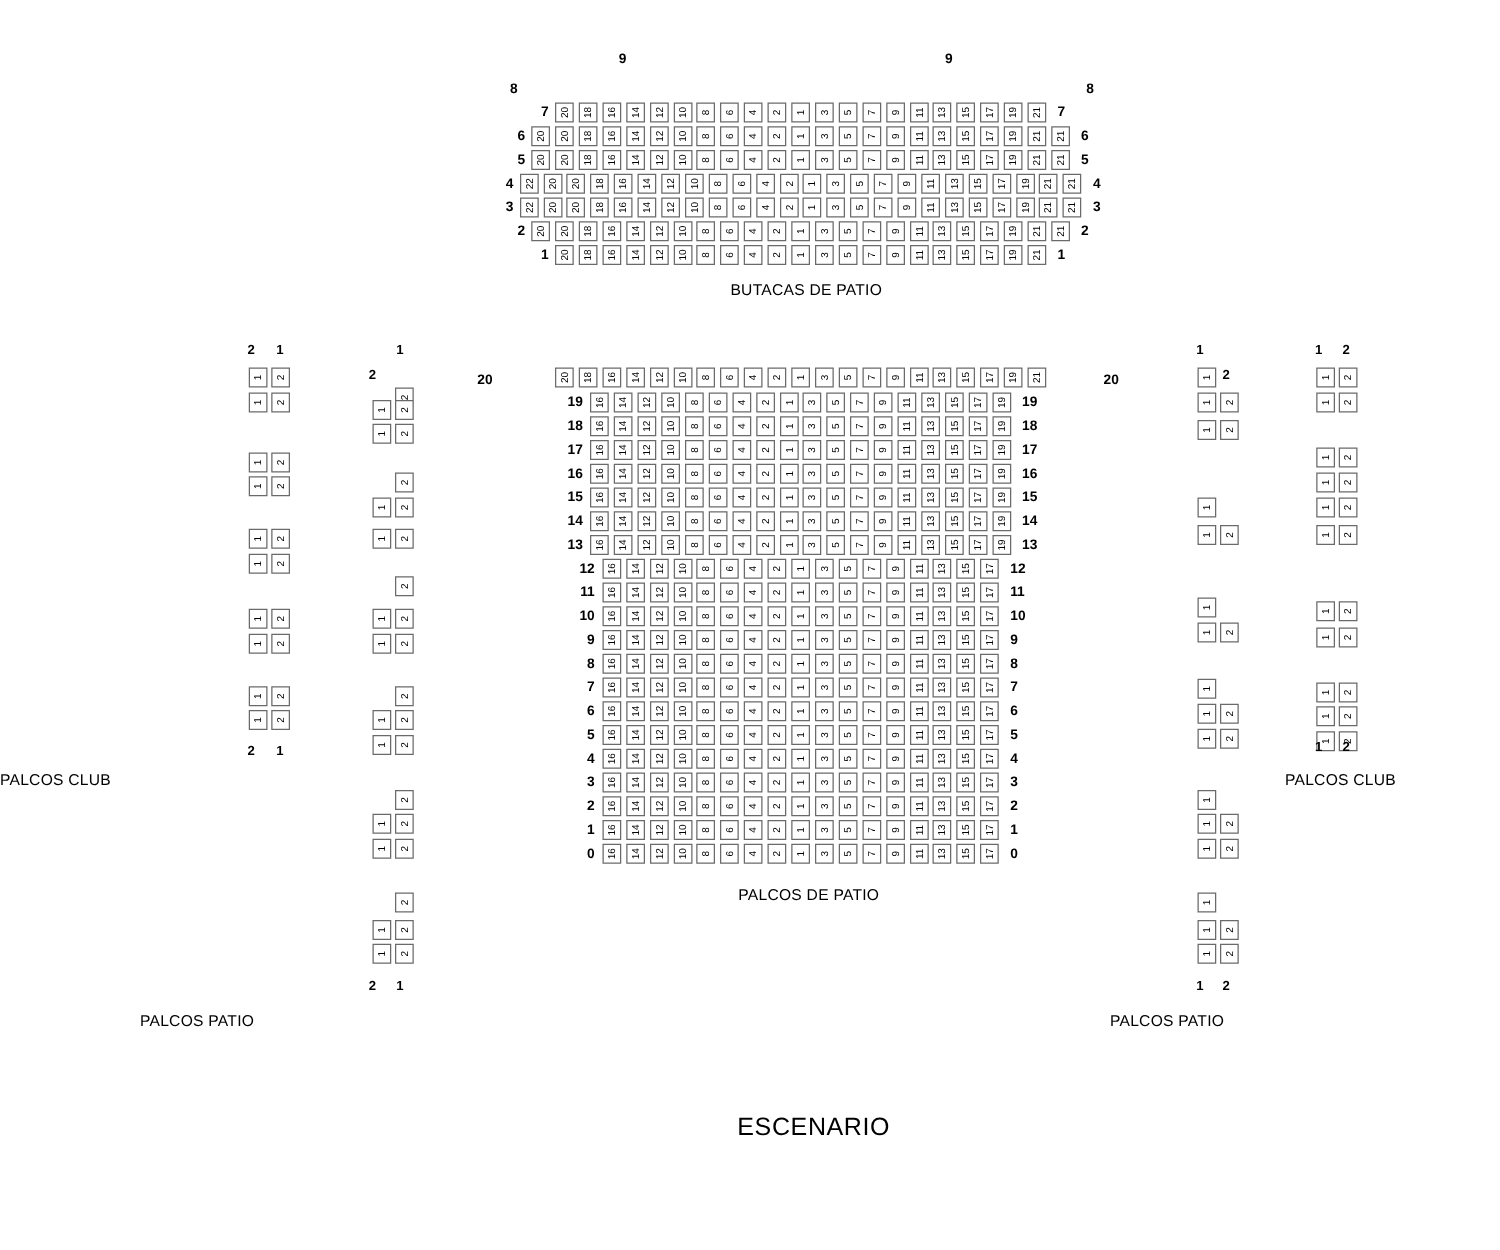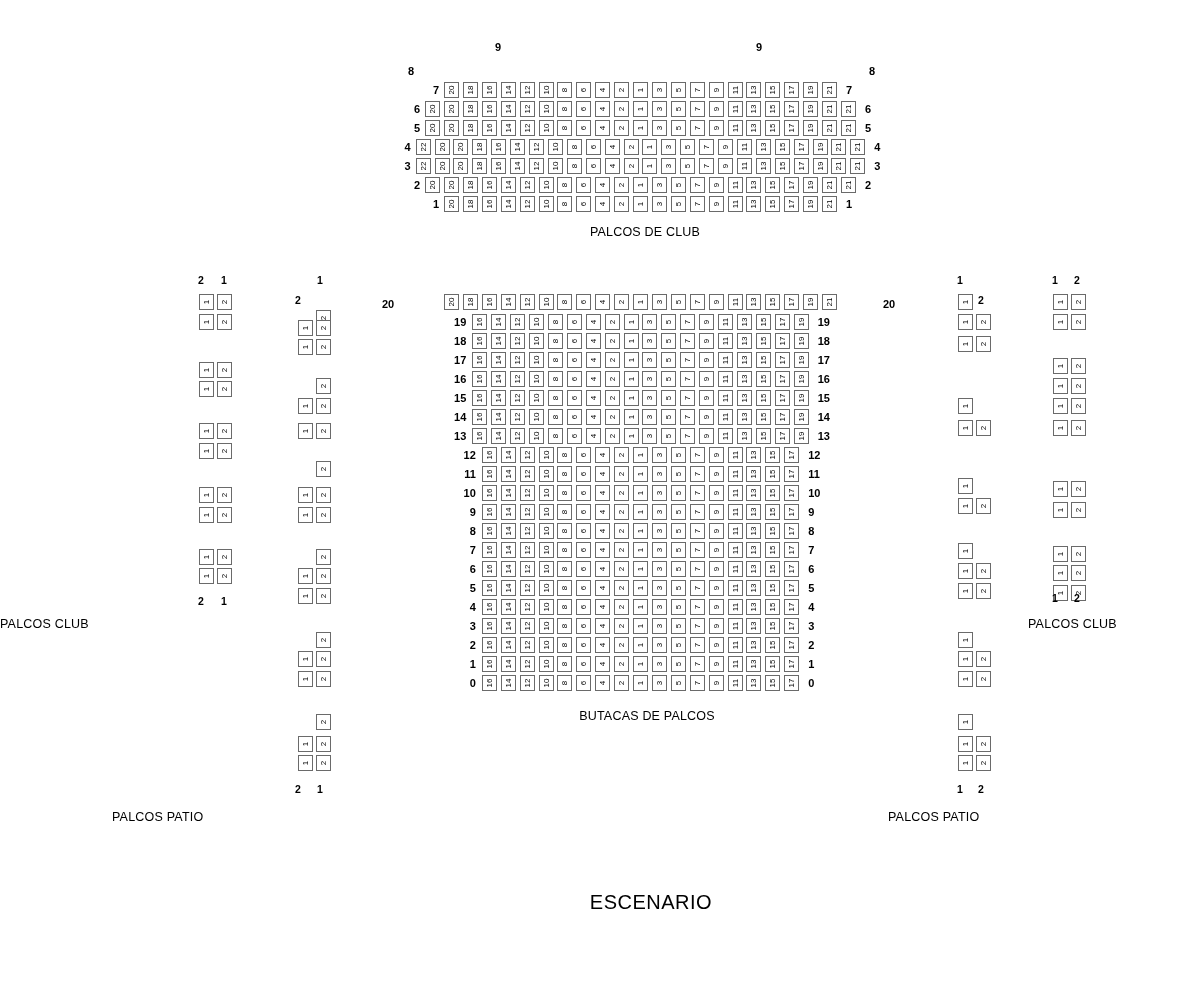--- a/index.html
+++ b/index.html
@@ -577,21 +577,21 @@
       <span>17</span>
     </div>
     <div class="seat" style="left: 803px; top: 196px;">
       <span>19</span>
     </div>
     <div class="seat" style="left: 822px; top: 196px;">
       <span>21</span>
     </div>
     <div class="rownum left" style="top: 199px; left: 379px; width: 60px; text-align: right;">1</div>
     <div class="rownum right" style="top: 199px; left: 846px;">1</div>
-    <div class="sectionlabel" style="top: 226px; left: 645px; transform: translateX(-50%);">PALCOS DE CLUB</div>
+    <div class="sectionlabel" style="top: 226px; left: 645px; transform: translateX(-50%);">BUTACAS DE PATIO</div>
     <div class="seat" style="left: 444px; top: 294px;">
       <span>20</span>
     </div>
     <div class="seat" style="left: 463px; top: 294px;">
       <span>18</span>
     </div>
     <div class="seat" style="left: 482px; top: 294px;">
       <span>16</span>
     </div>
     <div class="seat" style="left: 501px; top: 294px;">
@@ -1724,21 +1724,21 @@
     <div class="seat" style="left: 765px; top: 675px;">
       <span>15</span>
     </div>
     <div class="seat" style="left: 784px; top: 675px;">
       <span>17</span>
     </div>
     <div class="rownum left" style="top: 678px; left: 415.8px; width: 60px; text-align: right;">0</div>
     <div class="rownum right" style="top: 678px; left: 808.2px;">0</div>
     <div class="colnum" style="top: 299px; left: 388px; transform: translateX(-50%);">20</div>
     <div class="colnum" style="top: 299px; left: 889px; transform: translateX(-50%);">20</div>
-    <div class="sectionlabel" style="top: 710px; left: 647px; transform: translateX(-50%);">BUTACAS DE PALCOS</div>
+    <div class="sectionlabel" style="top: 710px; left: 647px; transform: translateX(-50%);">PALCOS DE PATIO</div>
     <div class="seat" style="left: 199px; top: 294px;">
       <span>1</span>
     </div>
     <div class="seat" style="left: 217px; top: 294px;">
       <span>2</span>
     </div>
     <div class="seat" style="left: 199px; top: 314px;">
       <span>1</span>
     </div>
     <div class="seat" style="left: 217px; top: 314px;">

